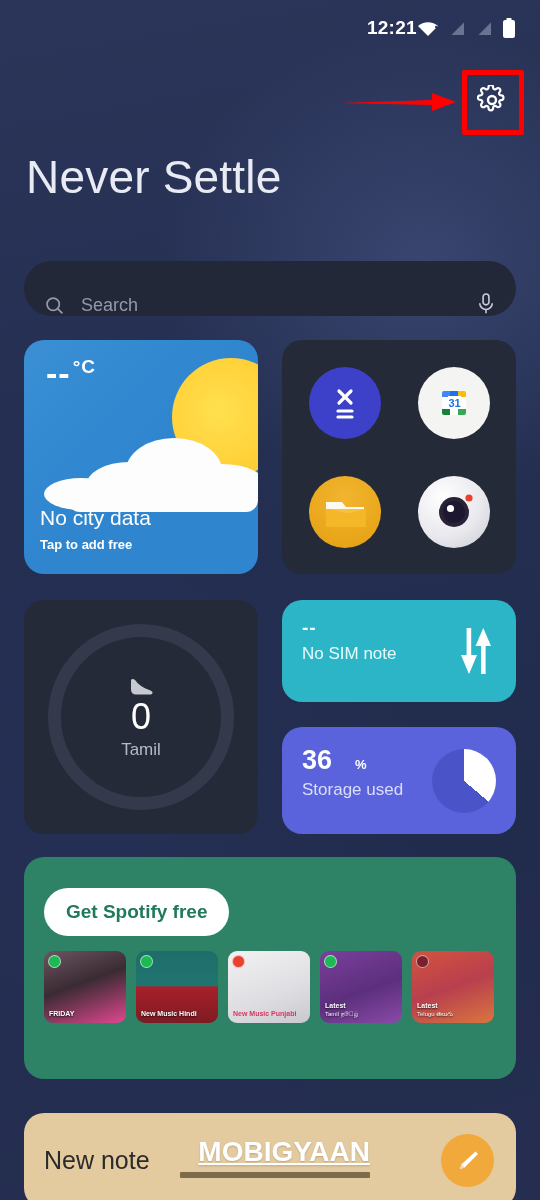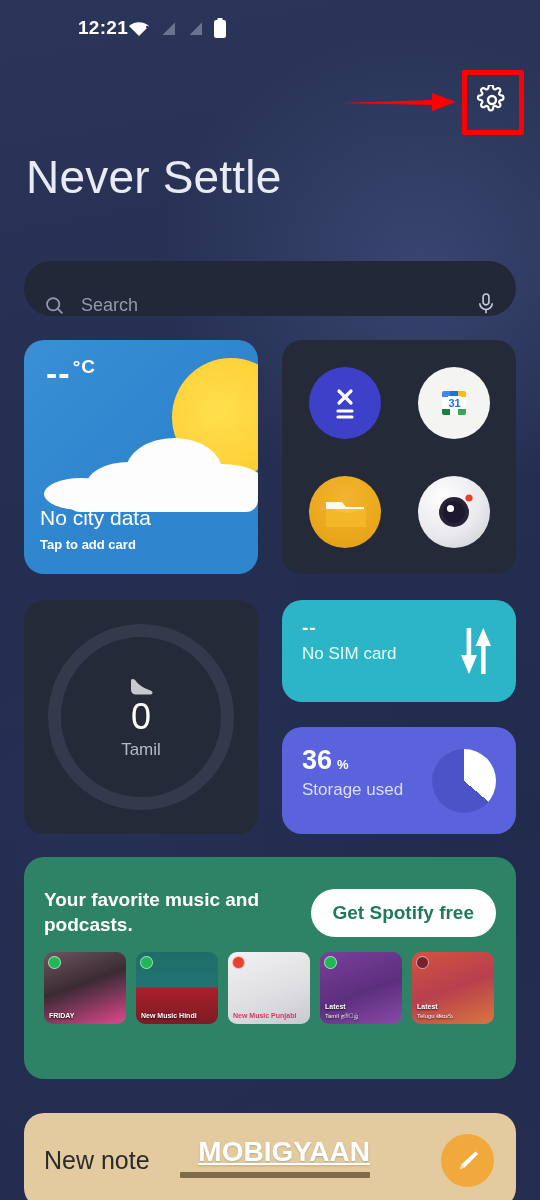--- a/index.html
+++ b/index.html
@@ -13,21 +13,21 @@
     background:
       radial-gradient(ellipse 420px 380px at 78% 22%, rgba(72,86,134,0.55) 0%, rgba(45,57,98,0.0) 62%),
       radial-gradient(ellipse 500px 500px at 18% 72%, rgba(40,52,92,0.5) 0%, rgba(35,45,80,0.0) 70%),
       linear-gradient(170deg, #2b3559 0%, #252f52 35%, #212b4c 70%, #252e50 100%);
     color: #fff;
   }
 
   
   .statusbar {
     position: absolute; top: 0; left: 0; right: 0; height: 56px;
-    display: flex; align-items: center; justify-content: flex-start;
+    display: flex; align-items: center; justify-content: flex-end;
     padding: 0 24px 0 0;
   }
   .status-time {
     font-size: 19px; font-weight: bold; color: #fff;
     letter-spacing: 0.3px; margin-left: 78px;
   }
   .status-icons { display: flex; align-items: center; gap: 9px; }
   .si { display: block; }
 
   
@@ -135,21 +135,21 @@
   }
   .sim-dash { font-size: 19px; font-weight: bold; color: #fff; letter-spacing: 1px; line-height: 1; }
   .sim-label { font-size: 17px; color: #e7fbfd; margin-top: 7px; }
   .sim-icon { position: absolute; right: 20px; top: 26px; }
 
   
   #storage {
     left: 282px; top: 727px; width: 234px; height: 107px;
     background: #5a63dc; padding: 20px;
   }
-  .st-val { font-size: 27px; font-weight: bold; color: #fff; line-height: 1; display: flex; align-items: baseline; }
+  .st-val { font-size: 27px; font-weight: bold; color: #fff; line-height: 1; display: flex; align-items: baseline; gap: 18px; }
   .st-val .pct { font-size: 13px; font-weight: bold; margin-left: 5px; }
   .st-label { font-size: 17px; color: #dbdefb; margin-top: 6px; }
   .st-pie {
     position: absolute; right: 20px; top: 22px;
     width: 64px; height: 64px; border-radius: 50%;
     background: conic-gradient(from 0deg, #ffffff 0deg 130deg, #4a53c7 130deg 360deg);
   }
 
   
   #spotify {
@@ -264,21 +264,21 @@
     <div class="cl" style="left:48px;  top:26px; width:86px; height:48px;"></div>
     <div class="cl" style="left:6px;   top:42px; width:74px; height:32px;"></div>
     <div class="cl" style="left:140px; top:28px; width:88px; height:42px;"></div>
     <div class="cl" style="left:30px;  top:52px; width:190px; height:24px; border-radius:14px;"></div>
   </div>
   <div class="weather-temp">
     <span>--</span>
       <span class="unit">°C</span>
   </div>
   <div class="weather-city">No city data</div>
-  <div class="weather-sub">Tap to add card</div>
+  <div class="weather-sub">Tap to add free</div>
 </div>
 
 <div class="widget" id="appfolder">
   <div class="app-grid">
     <div class="app-icon ic-calc">
       <svg width="34" height="40" viewBox="0 0 34 40" stroke="#fff" stroke-width="3.2" stroke-linecap="round">
         <line x1="11" y1="8" x2="23" y2="20"></line>
           <line x1="23" y1="8" x2="11" y2="20"></line>
         <line x1="10" y1="28" x2="24" y2="28"></line>
           <line x1="10" y1="34" x2="24" y2="34"></line>
@@ -320,42 +320,41 @@
     <svg width="30" height="22" viewBox="0 0 30 22">
       <path d="M7 4c2 0 3 2.5 5 4.5S18 13 22 14.5c3 1.1 4.5 1.6 4.5 3.2 0 1.2-1 1.8-2.5 1.8H10c-3 0-5-1.8-5-5V5.5C5 4.5 5.8 4 7 4z" fill="#c7c9d0"></path>
     </svg>
     <div class="step-count">0</div>
     <div class="step-label">Tamil</div>
   </div>
 </div>
 
 <div class="widget" id="sim">
   <div class="sim-dash">--</div>
-  <div class="sim-label">No SIM card</div>
+  <div class="sim-label">No SIM note</div>
   <svg class="sim-icon" width="40" height="50" viewBox="0 0 40 50">
     <path d="M13 2 L13 40 L6 30 L13 47 L20 30 L13 40" fill="#fff"></path>
     <rect x="10.6" y="2" width="4.6" height="40" fill="#fff"></rect>
     <polygon points="13,48 5,29 21,29" fill="#fff"></polygon>
     <rect x="25" y="8" width="4.6" height="40" fill="#fff"></rect>
     <polygon points="27.3,2 19.5,20 35,20" fill="#fff"></polygon>
   </svg>
 </div>
 
 <div class="widget" id="storage">
   <div class="st-val">
     <span>36</span>
     <span class="pct">%</span>
   </div>
   <div class="st-label">Storage used</div>
   <div class="st-pie"></div>
 </div>
 
 <div class="widget" id="spotify">
   <div class="sp-body">
-    <div class="sp-tag">Your favorite music and podcasts.</div>
     <button class="sp-btn">Get Spotify free</button>
   </div>
   <div class="sp-thumbs">
     <div class="thumb" style="background:linear-gradient(160deg,#6c5560 0%,#3a2b33 45%,#e0488f 100%);">
       <span class="badge"></span>
       <span class="t-cap">FRIDAY</span>
     </div>
     <div class="thumb" style="background:linear-gradient(180deg,#1f6d6a 0%,#20746f 48%,#a8202a 50%,#7d1b24 100%);">
       <span class="badge"></span>
       <span class="t-cap">New Music Hindi</span>

